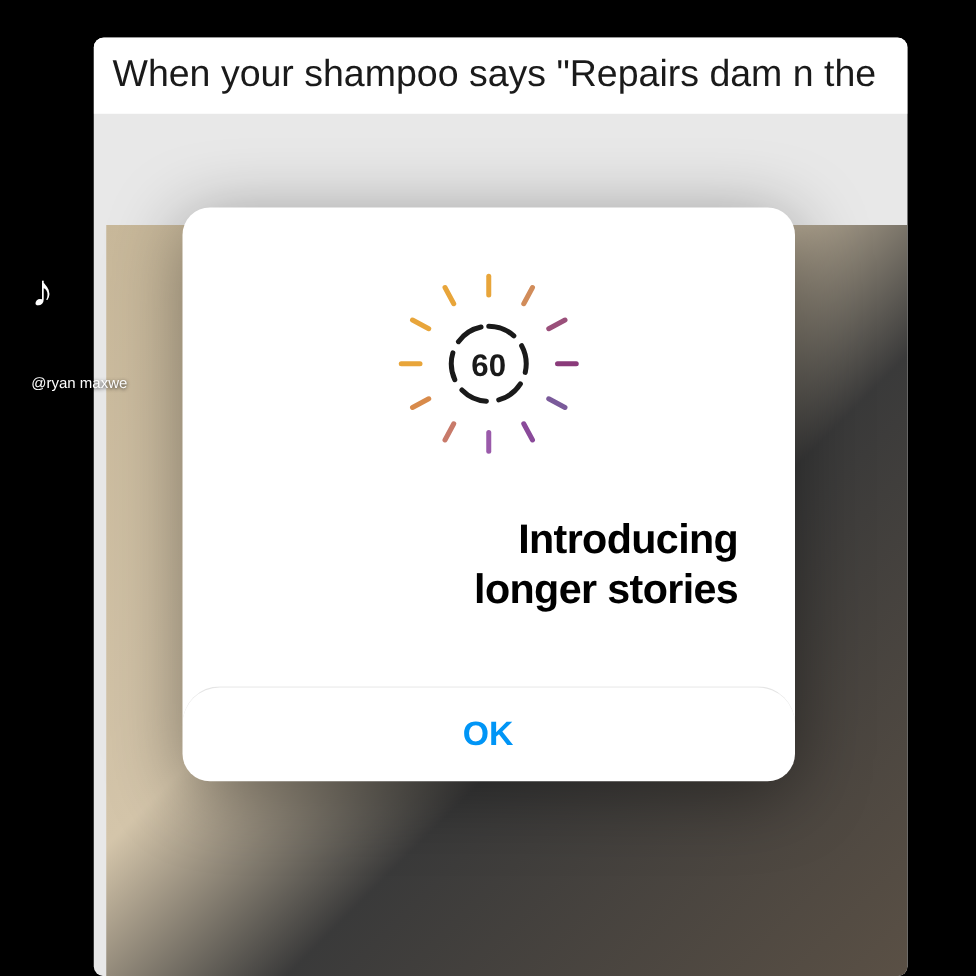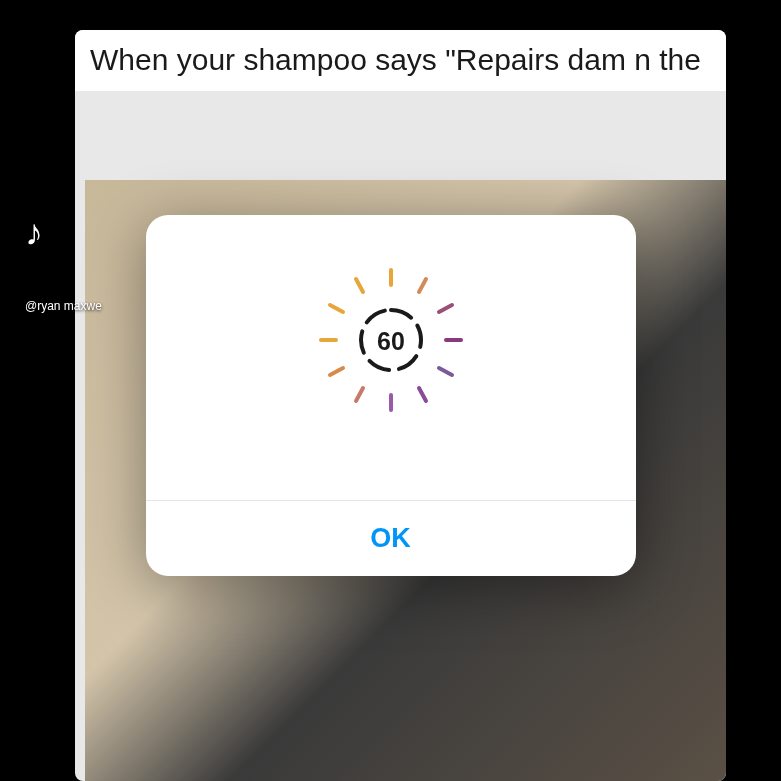--- a/index.html
+++ b/index.html
@@ -122,20 +122,21 @@
       font-size: 23px;
       line-height: 1.35;
       color: #8e8e8e;
       font-weight: 400;
     }
     
     .modal-footer {
       border-top: 1px solid #e5e5e5;
       padding: 22px;
       text-align: center;
+      border-radius: 30px;
     }
     
     .ok-button {
       background: none;
       border: none;
       font-size: 27px;
       font-weight: 700;
       color: #0095f6;
       cursor: pointer;
       width: 100%;
@@ -175,18 +176,22 @@
               <line x1="24" y1="50" x2="37" y2="57" stroke="#e8a53a"></line>
               <line x1="50" y1="24" x2="57" y2="37" stroke="#e8a53a"></line>
             </g>
 
             <circle cx="85" cy="85" r="30" fill="none" stroke="#1a1a1a" stroke-width="4" stroke-dasharray="22 10" stroke-linecap="round" transform="rotate(-90 85 85)"></circle>
 
             <text x="85" y="95" text-anchor="middle" font-size="25" font-weight="600" fill="#1a1a1a" font-family="-apple-system, sans-serif">60</text>
           </svg>
         </div>
       </div>
+      <h2 class="modal-title">
+        <span>Introducing</span><br>
+        <span>longer stories</span>
+      </h2>
     </div>
     <div class="modal-footer">
       <button class="ok-button">OK</button>
     </div>
   </div>
 </div>
 
 </body></html>

